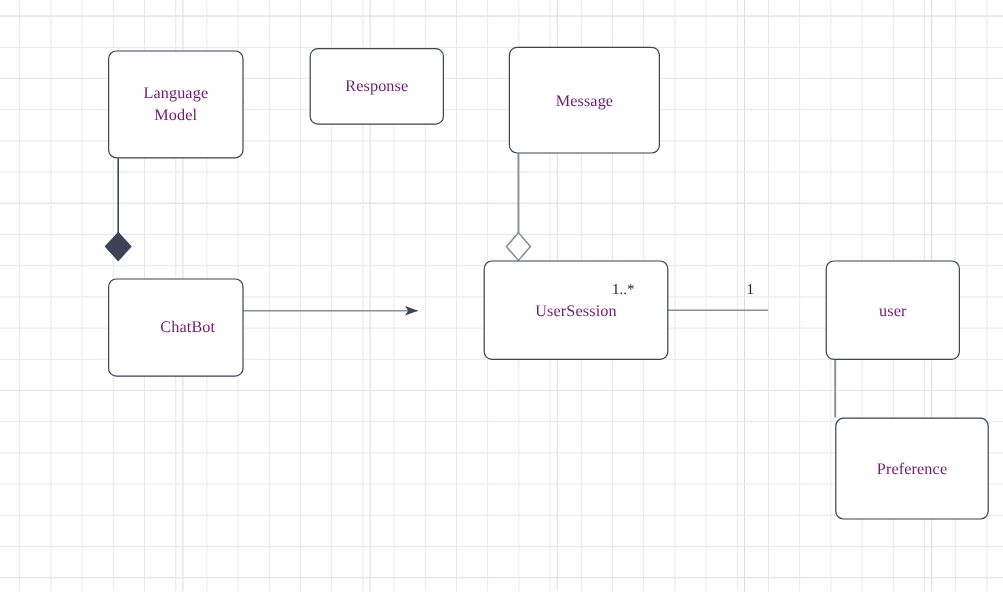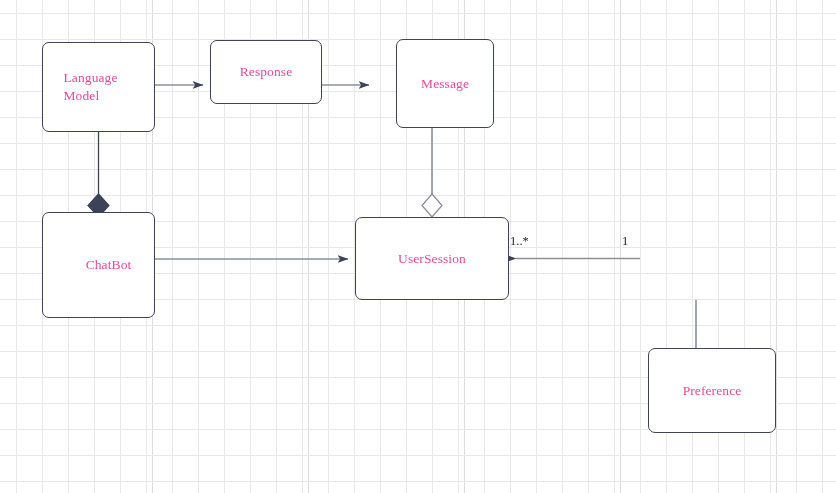--- a/index.html
+++ b/index.html
@@ -42,26 +42,27 @@
   }
   .node {
     position: absolute;
     box-sizing: border-box;
     background: #ffffff;
     border: 1.4px solid #3c4257;
     border-radius: 7px;
     display: flex;
     align-items: center;
     justify-content: center;
-    text-align: left;
-    color: #ec4899;
+    text-align: center;
+    color: #701a75;
     font-size: 13.5px;
     line-height: 1.3;
     letter-spacing: 0.1px;
     z-index: 2;
+    margin-left: 48px;
   }
   .edge-label {
     position: absolute;
     font-family: "Liberation Serif", "DejaVu Serif", serif;
     font-size: 12.5px;
     color: #23262e;
     white-space: nowrap;
     z-index: 3;
   }
 </style>
@@ -112,32 +113,35 @@
   </svg>
 
   <div class="node" style="left:42px; top:42px; width:113px; height:90px;">
     <span style="max-width:70px;">Language Model</span>
   </div>
 
   <div class="node" style="left:210px; top:40px; width:112px; height:64px;">
     <span>Response</span>
   </div>
 
-  <div class="node" style="left:396px; top:39px; width:98px; height:89px;">
+  <div class="node" style="left:376px; top:39px; width:126px; height:89px;">
     <span>Message</span>
   </div>
 
-  <div class="node" style="left:42px; top:212px; width:113px; height:106px;padding-left:20px;">
+  <div class="node" style="left:42px; top:232px; width:113px; height:82px;padding-left:20px;">
     <span>ChatBot</span>
   </div>
 
   <div class="node" style="left:355px; top:217px; width:154px; height:83px;">
     <span>UserSession</span>
   </div>
 
+  <div class="node" style="left:640px; top:217px; width:112px; height:83px;">
+    <span>user</span>
+  </div>
 
   <div class="node" style="left:648px; top:348px; width:128px; height:85px;">
     <span>Preference</span>
   </div>
 
   <div class="edge-label" style="left:510px; top:234px;">1..*</div>
 
   <div class="edge-label" style="left:622px; top:234px;">1</div>
 
 </div>

